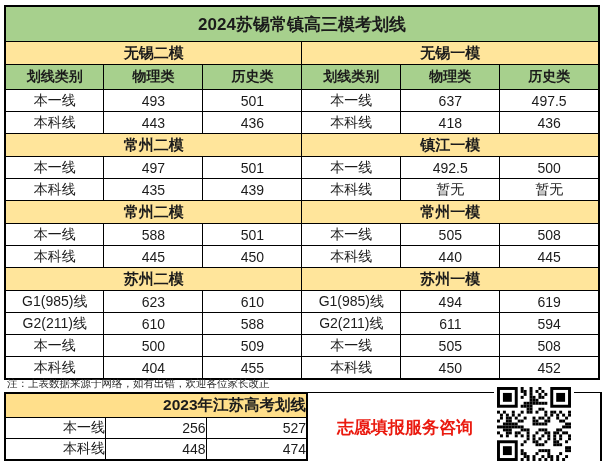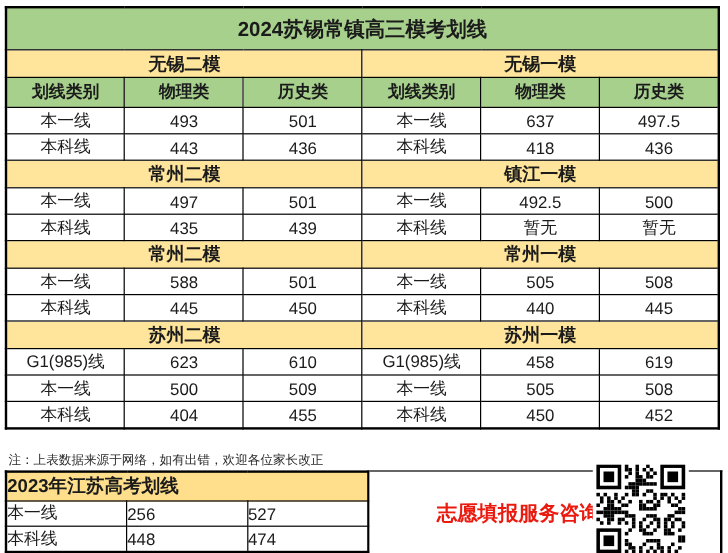--- a/index.html
+++ b/index.html
@@ -28,32 +28,32 @@
   .note{
     position:absolute;left:7px;top:377px;font-size:10.5px;color:#2a2a2a;
     white-space:nowrap;
   }
   
   .b2023{
     position:absolute;left:4px;top:392px;width:304px;
     border:2px solid #000;
   }
   .b2023 td{
-    border:1px solid #000;text-align:left;padding:0;white-space:nowrap;
+    border:1px solid #000;text-align:right;padding:0;white-space:nowrap;
   }
   .b-title{height:23px;font-size:15.5px;font-weight:700;background:var(--byellow);}
   .b-label,.b-value{height:20px;font-size:14px;background:#ffffff;}
   
   .promo-area{
     position:absolute;left:308px;top:392px;width:292px;height:69px;
     border-top:1.5px solid #000;border-right:2px solid #000;
     background:#ffffff;
   }
   .promo-text{
-    position:absolute;left:2px;top:23px;width:190px;text-align:right;
+    position:absolute;left:2px;top:23px;width:190px;text-align:center;
     color:var(--red);font-weight:700;font-size:17px;white-space:nowrap;
   }
   .qr{
     position:absolute;right:26px;top:-6px;width:80px;height:74px;
     background:#ffffff;display:block;
   }
 </style>
 </head>
 <body style="--green: #a7d08d; --yellow: #ffe59b; --byellow: #ffdf8b; --red: #ea1a0f; --text: #1b1b1b;">
 
@@ -140,22 +140,30 @@
       </tr>
       <tr>
         <td class="section-cell" colspan="3">苏州二模</td>
         <td class="section-cell mid" colspan="3">苏州一模</td>
       </tr>
       <tr>
         <td class="label-cell">G1(985)线</td>
         <td class="value-cell">623</td>
         <td class="value-cell">610</td>
         <td class="label-cell mid">G1(985)线</td>
-        <td class="value-cell">458</td>
+        <td class="value-cell">494</td>
         <td class="value-cell">619</td>
+      </tr>
+      <tr>
+        <td class="label-cell">G2(211)线</td>
+        <td class="value-cell">610</td>
+        <td class="value-cell">588</td>
+        <td class="label-cell mid">G2(211)线</td>
+        <td class="value-cell">611</td>
+        <td class="value-cell">594</td>
       </tr>
       <tr>
         <td class="label-cell">本一线</td>
         <td class="value-cell">500</td>
         <td class="value-cell">509</td>
         <td class="label-cell mid">本一线</td>
         <td class="value-cell">505</td>
         <td class="value-cell">508</td>
       </tr>
       <tr>

